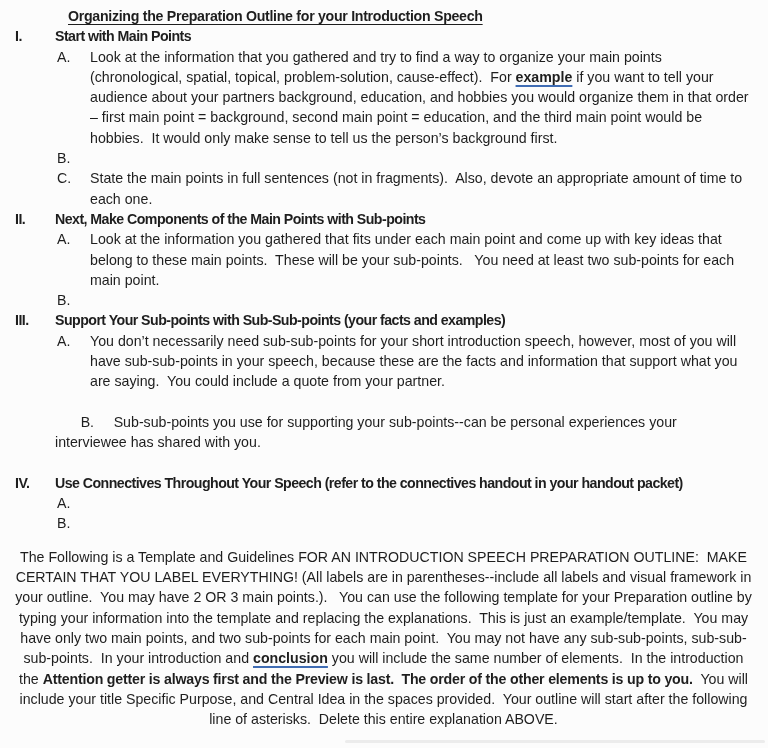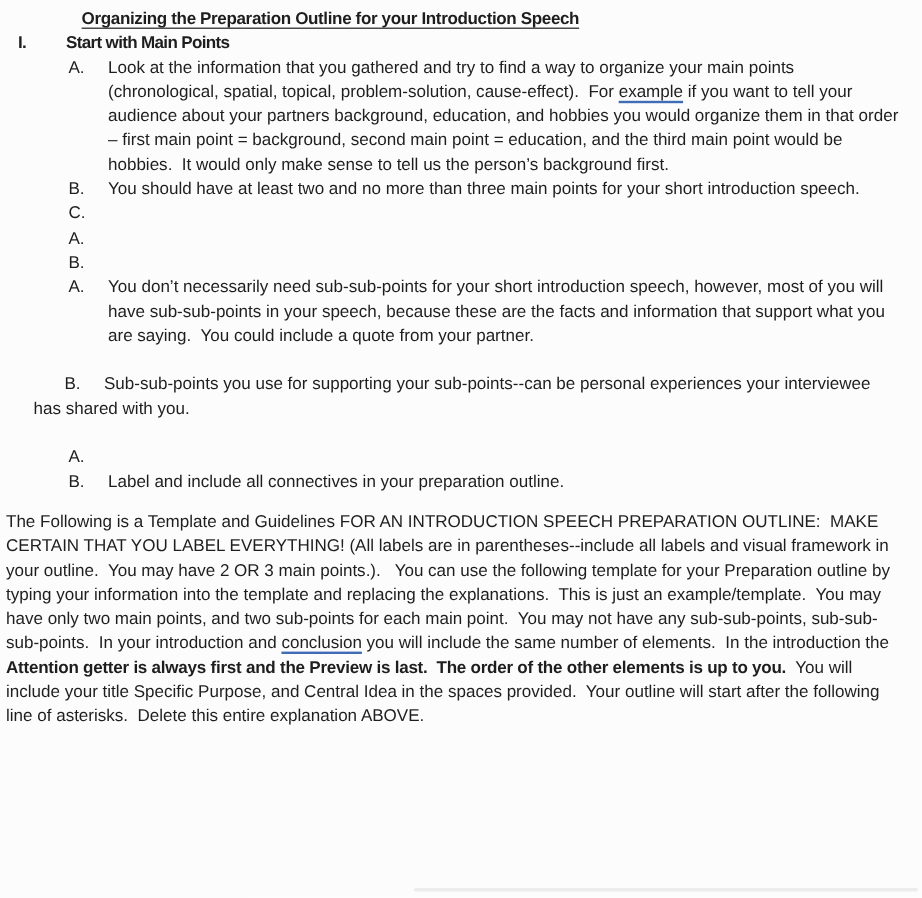--- a/index.html
+++ b/index.html
@@ -19,29 +19,30 @@
     letter-spacing:-0.3px;
     text-decoration:underline;
     text-underline-offset:3px;
   }
   .l1 { display:flex; font-weight:bold; letter-spacing:-0.55px; }
   .l1-num { flex:none; margin-left:15px; width:40px; }
   .l1-text { flex:1; padding-right:4px; white-space:nowrap; }
   .l2 { display:flex; }
   .l2-num { flex:none; margin-left:57px; width:33px; }
   .l2-text { flex:1; padding-right:16px; white-space:pre-wrap; }
-  .l2.nohang { display:block; margin-left:28px; padding-right:40px; white-space:pre-wrap; }
+  .l2.nohang { display:block; margin-left:55px; padding-right:40px; white-space:pre-wrap; }
   .nohang-label { display:inline-block; width:35px; padding-left:2px; box-sizing:border-box; white-space:normal; }
-  .closing { margin:13px 16px 0 5px; white-space:pre-wrap; }
+  .closing { margin:13px 16px 0 15px; white-space:pre-wrap;text-align:center; }
   .seg-b { font-weight:bold; letter-spacing:-0.2px; }
   .seg-u {
     text-decoration:underline;
     text-decoration-color:#3f6cb4;
     text-decoration-thickness:1.5px;
     text-underline-offset:2.5px;
+    font-weight:bold;
   }
   .artifact {
     position:absolute; bottom:5px; left:345px; right:3px; height:3px;
     background:#ececec; border-radius:2px;
   }
 </style>
 </head>
 <body>
 
 <div class="page">
@@ -53,47 +54,59 @@
     <div class="l1">
       <span class="l1-num">I.</span>
       <span class="l1-text">Start with Main Points</span>
     </div>
     <div class="l2">
       <span class="l2-num">A.</span>
       <div class="l2-text"><span>Look at the information that you gathered and try to find a way to organize your main points (chronological, spatial, topical, problem-solution, cause-effect).  For </span><span class="seg-u">example</span><span> if you want to tell your audience about your partners background, education, and hobbies you would organize them in that order – first main point = background, second main point = education, and the third main point would be hobbies.  It would only make sense to tell us the person’s background first.</span></div>
     </div>
     <div class="l2">
       <span class="l2-num">B.</span>
-      <div class="l2-text"><span>You should have at least two and no more than three main points for your short introduction speech.</span></div>
     </div>
     <div class="l2">
       <span class="l2-num">C.</span>
+      <div class="l2-text"><span>State the main points in full sentences (not in fragments).  Also, devote an appropriate amount of time to each one.</span></div>
     </div>
 
+    <div class="l1">
+      <span class="l1-num">II.</span>
+      <span class="l1-text">Next, Make Components of the Main Points with Sub-points</span>
+    </div>
     <div class="l2">
       <span class="l2-num">A.</span>
+      <div class="l2-text"><span>Look at the information you gathered that fits under each main point and come up with key ideas that belong to these main points.  These will be your sub-points.   You need at least two sub-points for each main point.</span></div>
     </div>
     <div class="l2">
       <span class="l2-num">B.</span>
     </div>
 
+    <div class="l1">
+      <span class="l1-num">III.</span>
+      <span class="l1-text">Support Your Sub-points with Sub-Sub-points (your facts and examples)</span>
+    </div>
     <div class="l2">
       <span class="l2-num">A.</span>
       <div class="l2-text"><span>You don’t necessarily need sub-sub-points for your short introduction speech, however, most of you will have sub-sub-points in your speech, because these are the facts and information that support what you are saying.  You could include a quote from your partner.</span></div>
     </div>
     <div class="l2 nohang">
       <span class="nohang-label">B.</span><span><span>Sub-sub-points you use for supporting your sub-points--can be personal experiences your interviewee has shared with you.</span></span>
     </div>
 
+    <div class="l1">
+      <span class="l1-num">IV.</span>
+      <span class="l1-text">Use Connectives Throughout Your Speech (refer to the connectives handout in your handout packet)</span>
+    </div>
     <div class="l2">
       <span class="l2-num">A.</span>
     </div>
     <div class="l2">
       <span class="l2-num">B.</span>
-      <div class="l2-text"><span>Label and include all connectives in your preparation outline.</span></div>
     </div>
 
   </div>
 
   <div class="closing"><span>The Following is a Template and Guidelines FOR AN INTRODUCTION SPEECH PREPARATION OUTLINE:  MAKE CERTAIN THAT YOU LABEL EVERYTHING! (All labels are in parentheses--include all labels and visual framework in your outline.  You may have 2 OR 3 main points.).   You can use the following template for your Preparation outline by typing your information into the template and replacing the explanations.  This is just an example/template.  You may have only two main points, and two sub-points for each main point.  You may not have any sub-sub-points, sub-sub-sub-points.  In your introduction and </span><span class="seg-u">conclusion</span><span> you will include the same number of elements.  In the introduction the </span><span class="seg-b">Attention getter is always first and the Preview is last.  The order of the other elements is up to you.</span><span>  You will include your title Specific Purpose, and Central Idea in the spaces provided.  Your outline will start after the following line of asterisks.  Delete this entire explanation ABOVE.</span></div>
 
   <div class="artifact"></div>
 
 </div>
 

